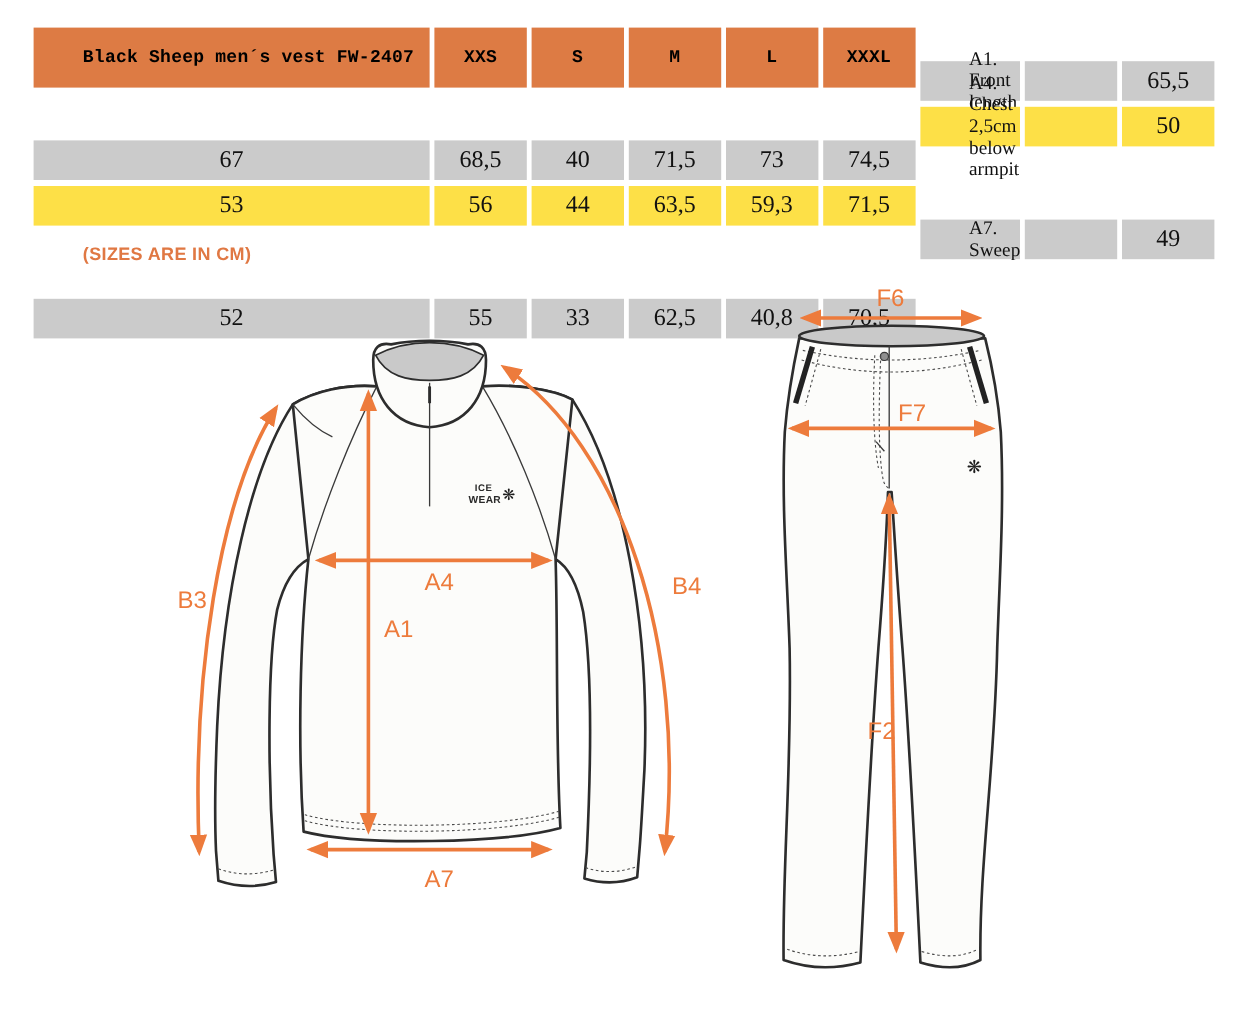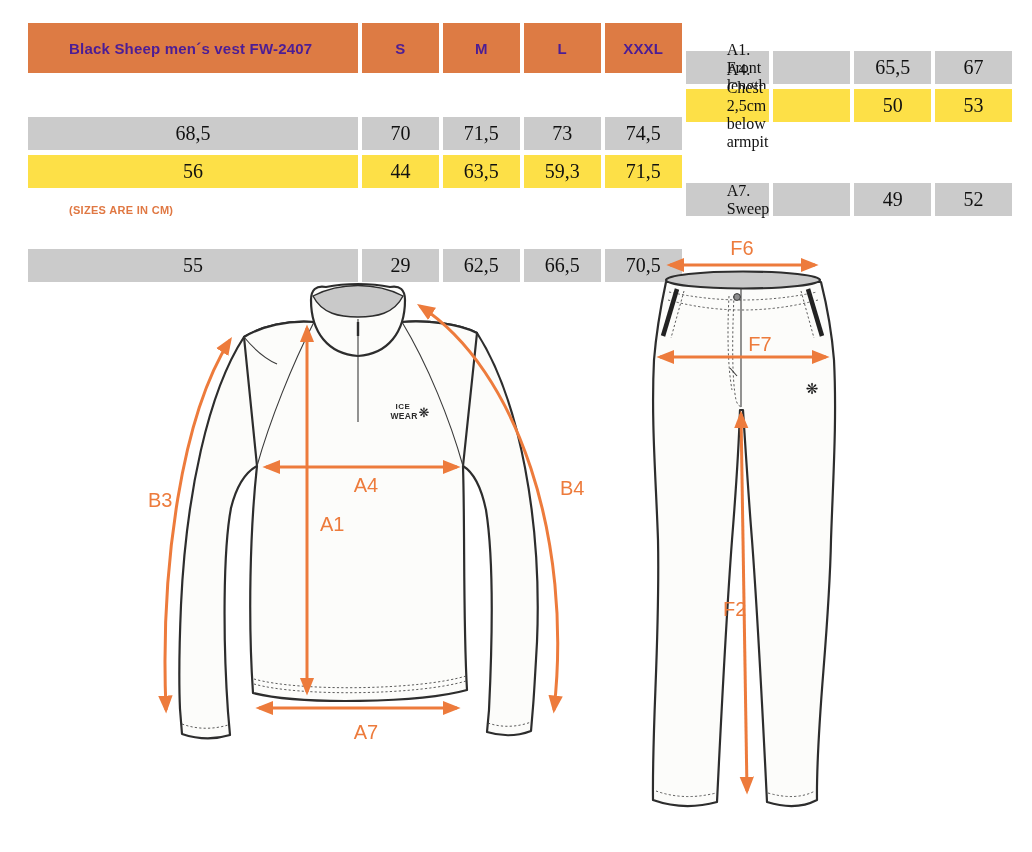--- a/index.html
+++ b/index.html
@@ -7,36 +7,36 @@
     position:relative; width:1032px; height:852px; background:#ffffff;
     font-family:"Liberation Sans", sans-serif; overflow:hidden;
   }
   
   .size-table {
     position:absolute; left:28px; top:23px; width:984px;
     display:grid; grid-template-columns:330px repeat(8, 1fr);
     gap:5px 4px;
   }
   .th {
-    background:#DD7B44; color:#4c1d95; height:50px;
+    background:#DD7B44; color:#000000; height:50px;
     display:flex; align-items:center; justify-content:center;
-    font-weight:bold; font-size:15px; letter-spacing:0.2px;
+    font-weight:bold; font-size:15px; letter-spacing:0.2px;font-family:Liberation Mono, monospace;
   }
   .th.name { justify-content:flex-start; padding-left:41px; }
   .td {
     height:33px; display:flex; align-items:center; justify-content:center;
     font-family:"Liberation Serif", serif; font-size:20px; color:#111;
   }
   .td.name { justify-content:flex-start; padding-left:41px; font-size:16px; }
   .rA { background:#CBCBCB;margin-top:28px; }
   .rB { background:#fde047; }
   
   .sizes-note {
     position:absolute; left:69px; top:204px;
-    color:#E07843; font-size:11px; font-weight:600; letter-spacing:0.3px;
+    color:#E07843; font-size:15px; font-weight:600; letter-spacing:0.3px;
   }
   
   .drawing { position:absolute; }
   #vest-svg  { left:130px; top:260px; }
   #pants-svg { left:620px; top:240px; }
   .outline { fill:none; stroke:#2D2D2D; stroke-width:2.2; stroke-linecap:round; stroke-linejoin:round; }
   .thin    { fill:none; stroke:#3A3A3A; stroke-width:1.1; }
   .stitch  { fill:none; stroke:#4A4A4A; stroke-width:0.9; stroke-dasharray:2.2 2.2; }
   .garment { fill:#FCFCFA; }
   .grayfill{ fill:#C9C9C9; }
@@ -44,53 +44,54 @@
   .mlabel  { font-family:"Liberation Sans", sans-serif; font-size:20px; fill:#ED7B3C; }
   .logo    { font-family:"Liberation Sans", sans-serif; font-weight:bold; fill:#2A2A2A; }
 </style>
 </head>
 <body>
 
 <div id="page">
 
   <div class="size-table">
     <div class="th name">Black Sheep men´s vest FW-2407</div>
+    <div class="th">XXS</div>
     <div class="th">S</div>
     <div class="th">M</div>
     <div class="th">L</div>
     <div class="th">XXXL</div>
 
     <div class="td name rA">A1. Front length</div>
     <div class="td rA"></div>
     <div class="td rA">65,5</div>
     <div class="td rA">67</div>
     <div class="td rA">68,5</div>
-    <div class="td rA">70</div>
+    <div class="td rA">40</div>
     <div class="td rA">71,5</div>
     <div class="td rA">73</div>
     <div class="td rA">74,5</div>
 
     <div class="td name rB">A4. Chest 2,5cm below armpit</div>
     <div class="td rB"></div>
     <div class="td rB">50</div>
     <div class="td rB">53</div>
     <div class="td rB">56</div>
     <div class="td rB">44</div>
     <div class="td rB">63,5</div>
     <div class="td rB">59,3</div>
     <div class="td rB">71,5</div>
 
     <div class="td name rA">A7. Sweep</div>
     <div class="td rA"></div>
     <div class="td rA">49</div>
     <div class="td rA">52</div>
     <div class="td rA">55</div>
-    <div class="td rA">29</div>
+    <div class="td rA">33</div>
     <div class="td rA">62,5</div>
-    <div class="td rA">66,5</div>
+    <div class="td rA">40,8</div>
     <div class="td rA">70,5</div>
   </div>
 
   <div class="sizes-note">(SIZES ARE IN CM)</div>
 
   <svg id="vest-svg" class="drawing" width="480" height="500" viewBox="0 0 480 500">
     <defs>
       <marker id="ah1" viewBox="0 0 10 10" refX="8" refY="5" markerWidth="6" markerHeight="6" orient="auto-start-reverse" markerUnits="strokeWidth">
         <path d="M 0,1 L 10,5 L 0,9 Z" fill="#ED7B3C"></path>
       </marker>

